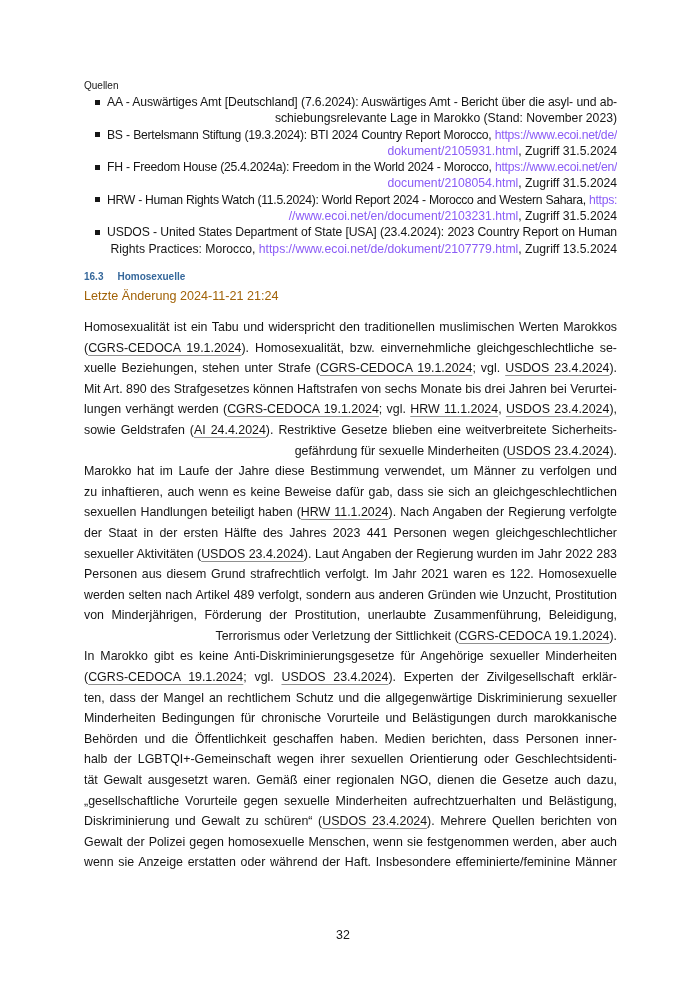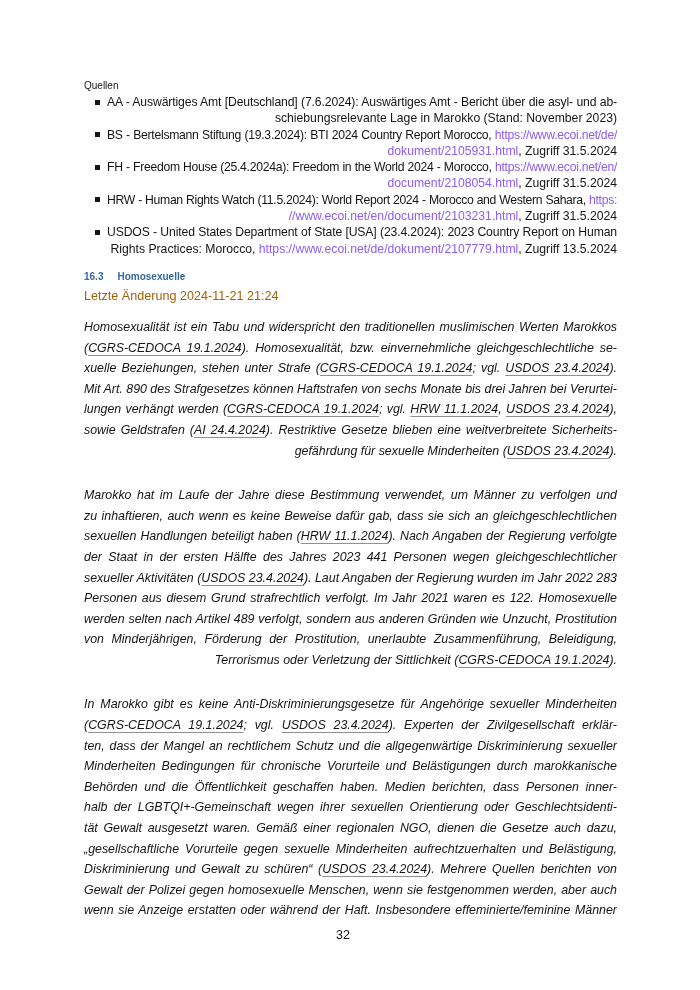--- a/index.html
+++ b/index.html
@@ -69,22 +69,21 @@
     margin-top: 4px;
     font-size: 12.6px;
     line-height: 15px;
     color: #a16207;
   }
   
   .paragraphs {
     margin-top: 13px;
     display: flex;
     flex-direction: column;
-    gap: 24px;
-    font-style: italic;
+    gap: 0;
   }
   .para .tline {
     font-size: 12.4px;
     line-height: 20.6px;
   }
   
   .page-number {
     position: absolute;
     left: 0; right: 14px;
     top: 928px;

